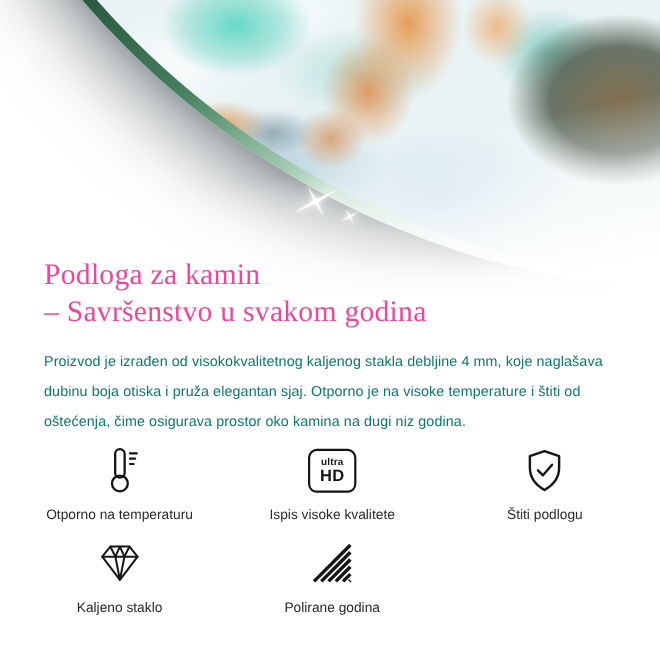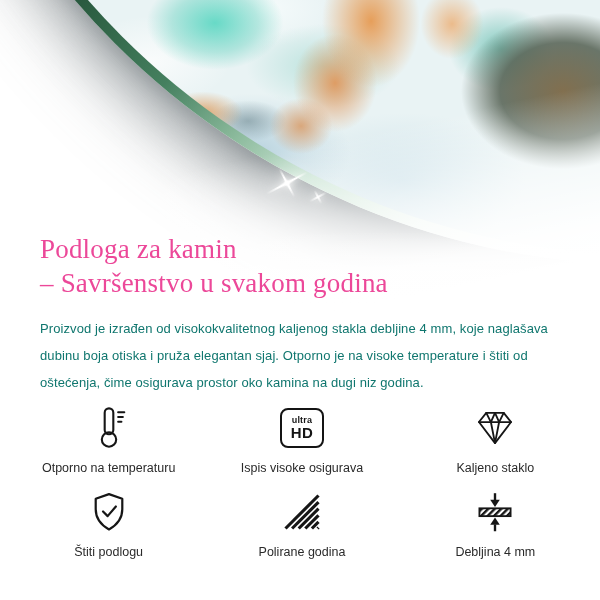--- a/index.html
+++ b/index.html
@@ -125,73 +125,55 @@
         <div class="feature-label">Otporno na temperaturu</div>
       </div>
 
       <div class="feature">
         <div class="icon-box">
           <div class="uhd">
             <span class="uhd-small">ultra</span>
             <span class="uhd-large">HD</span>
           </div>
         </div>
-        <div class="feature-label">Ispis visoke osigurava</div>
+        <div class="feature-label">Ispis visoke kvalitete</div>
+      </div>
+
+      <div class="feature">
+        <div class="icon-box">
+          <svg width="44" height="46" viewBox="0 0 48 48" fill="none" stroke="#161616" stroke-width="2.4" stroke-linecap="round" stroke-linejoin="round">
+            <path d="M24 4.5 L38.5 9.5 V21 c0 10.5 -6.5 17.5 -14.5 22 c-8 -4.5 -14.5 -11.5 -14.5 -22 V9.5 Z"></path>
+            <path d="M17.5 23.5 l5 5 L31.5 18"></path>
+          </svg>
+        </div>
+        <div class="feature-label">Štiti podlogu</div>
       </div>
 
       <div class="feature">
         <div class="icon-box">
           <svg width="46" height="44" viewBox="0 0 48 48" fill="none" stroke="#161616" stroke-width="2" stroke-linecap="round" stroke-linejoin="round">
             <path d="M6.5 17.5 L14.5 7.5 H33.5 L41.5 17.5 L24 40.5 Z"></path>
             <path d="M6.5 17.5 H41.5"></path>
             <path d="M14.5 7.5 L19.5 17.5 L24 40.5 L28.5 17.5 L33.5 7.5"></path>
             <path d="M19.5 17.5 L24 7.5 L28.5 17.5"></path>
           </svg>
         </div>
         <div class="feature-label">Kaljeno staklo</div>
       </div>
 
       <div class="feature">
         <div class="icon-box">
-          <svg width="44" height="46" viewBox="0 0 48 48" fill="none" stroke="#161616" stroke-width="2.4" stroke-linecap="round" stroke-linejoin="round">
-            <path d="M24 4.5 L38.5 9.5 V21 c0 10.5 -6.5 17.5 -14.5 22 c-8 -4.5 -14.5 -11.5 -14.5 -22 V9.5 Z"></path>
-            <path d="M17.5 23.5 l5 5 L31.5 18"></path>
-          </svg>
-        </div>
-        <div class="feature-label">Štiti podlogu</div>
-      </div>
-
-      <div class="feature">
-        <div class="icon-box">
           <svg width="44" height="44" viewBox="0 0 48 48" fill="none" stroke="#161616" stroke-width="3.4" stroke-linecap="butt">
             <path d="M6 42 L42 6"></path>
             <path d="M13.2 42 L42 13.2"></path>
             <path d="M20.4 42 L42 20.4"></path>
             <path d="M27.6 42 L42 27.6"></path>
             <path d="M34.8 42 L42 34.8"></path>
             <path d="M41 42 L42 41"></path>
           </svg>
         </div>
         <div class="feature-label">Polirane godina</div>
       </div>
 
-      <div class="feature">
-        <div class="icon-box">
-          <svg width="44" height="46" viewBox="0 0 48 48">
-            <defs>
-              <pattern id="hatch" patternUnits="userSpaceOnUse" width="5" height="5" patternTransform="rotate(45)">
-                <rect width="5" height="5" fill="#ffffff"></rect>
-                <rect width="2.6" height="5" fill="#161616"></rect>
-              </pattern>
-            </defs>
-            <rect x="7" y="20" width="34" height="8.5" fill="url(#hatch)" stroke="#161616" stroke-width="2"></rect>
-            <path d="M24 3.5 V11" stroke="#161616" stroke-width="2.6"></path>
-            <polygon points="18.8,10.5 29.2,10.5 24,18.5" fill="#161616"></polygon>
-            <path d="M24 45 V37.5" stroke="#161616" stroke-width="2.6"></path>
-            <polygon points="18.8,38 29.2,38 24,30" fill="#161616"></polygon>
-          </svg>
-        </div>
-        <div class="feature-label">Debljina 4 mm</div>
-      </div>
 
     </div>
   </div>
 </div>
 
 </body></html>

